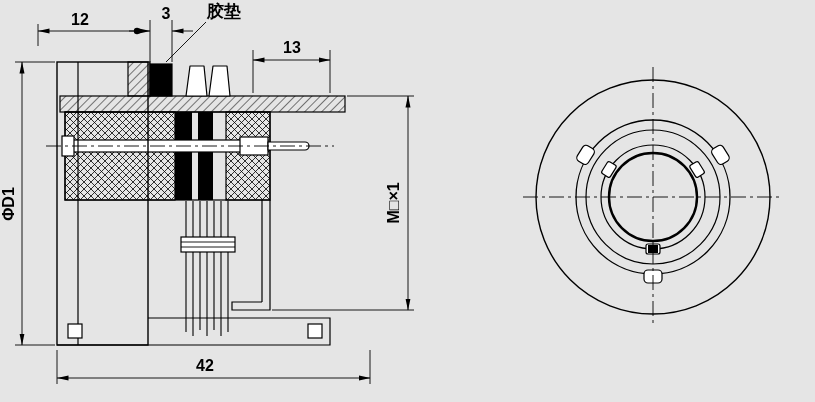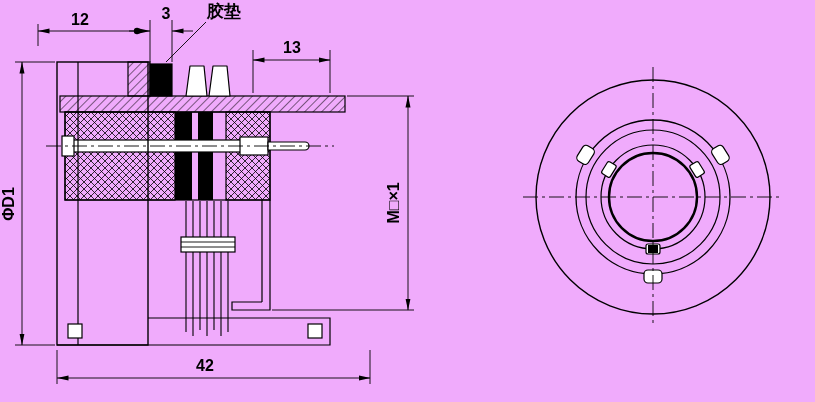--- a/index.html
+++ b/index.html
@@ -1,16 +1,16 @@
 <!DOCTYPE html>
 <html><head>
 <meta charset="utf-8">
 <style>
   html,body{margin:0;padding:0;background:#ffffff;}
-  .canvas{width:815px;height:402px;background:#f0abfc;overflow:hidden;}
+  .canvas{width:815px;height:402px;background:#e5e5e5;overflow:hidden;}
   svg{display:block;}
   .lbl{font:600 16px "Liberation Sans","DejaVu Sans",sans-serif;fill:#000;stroke:none;}
   .cjk{font:700 17px "DejaVu Sans","Liberation Sans",sans-serif;}
 </style>
 </head>
 <body>
 
 <div class="canvas">
 <svg width="815" height="402" viewBox="0 0 815 402">
   <defs>

